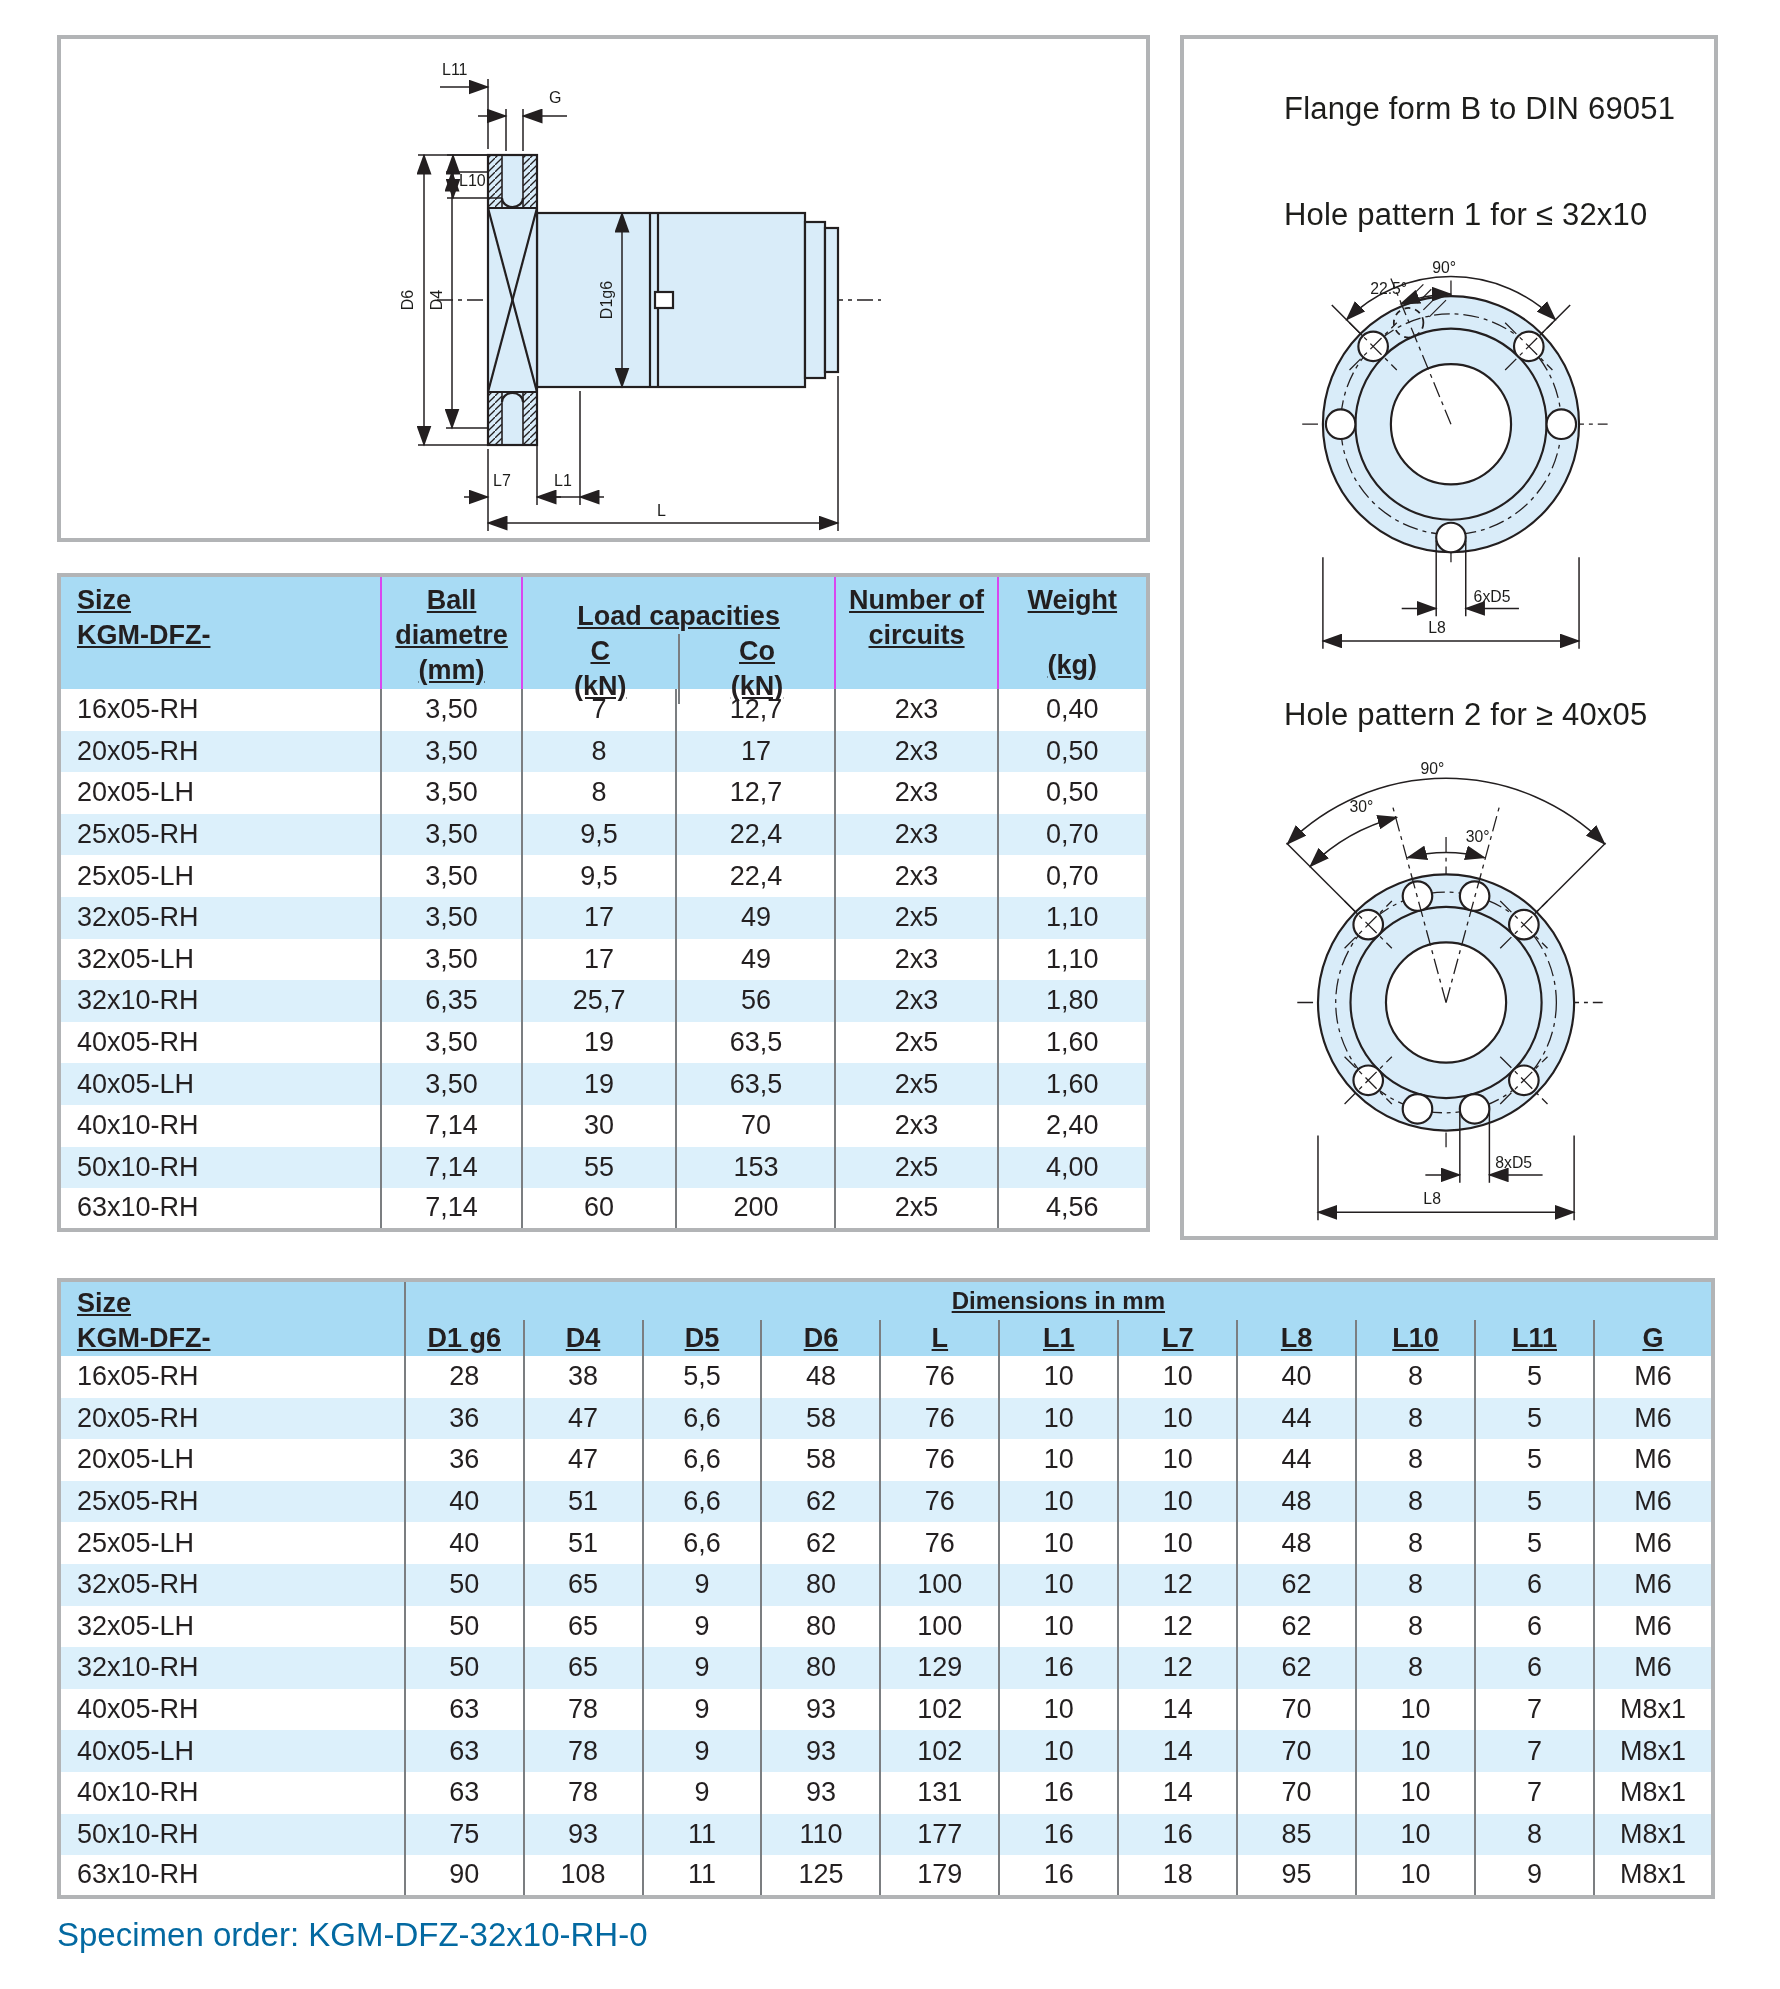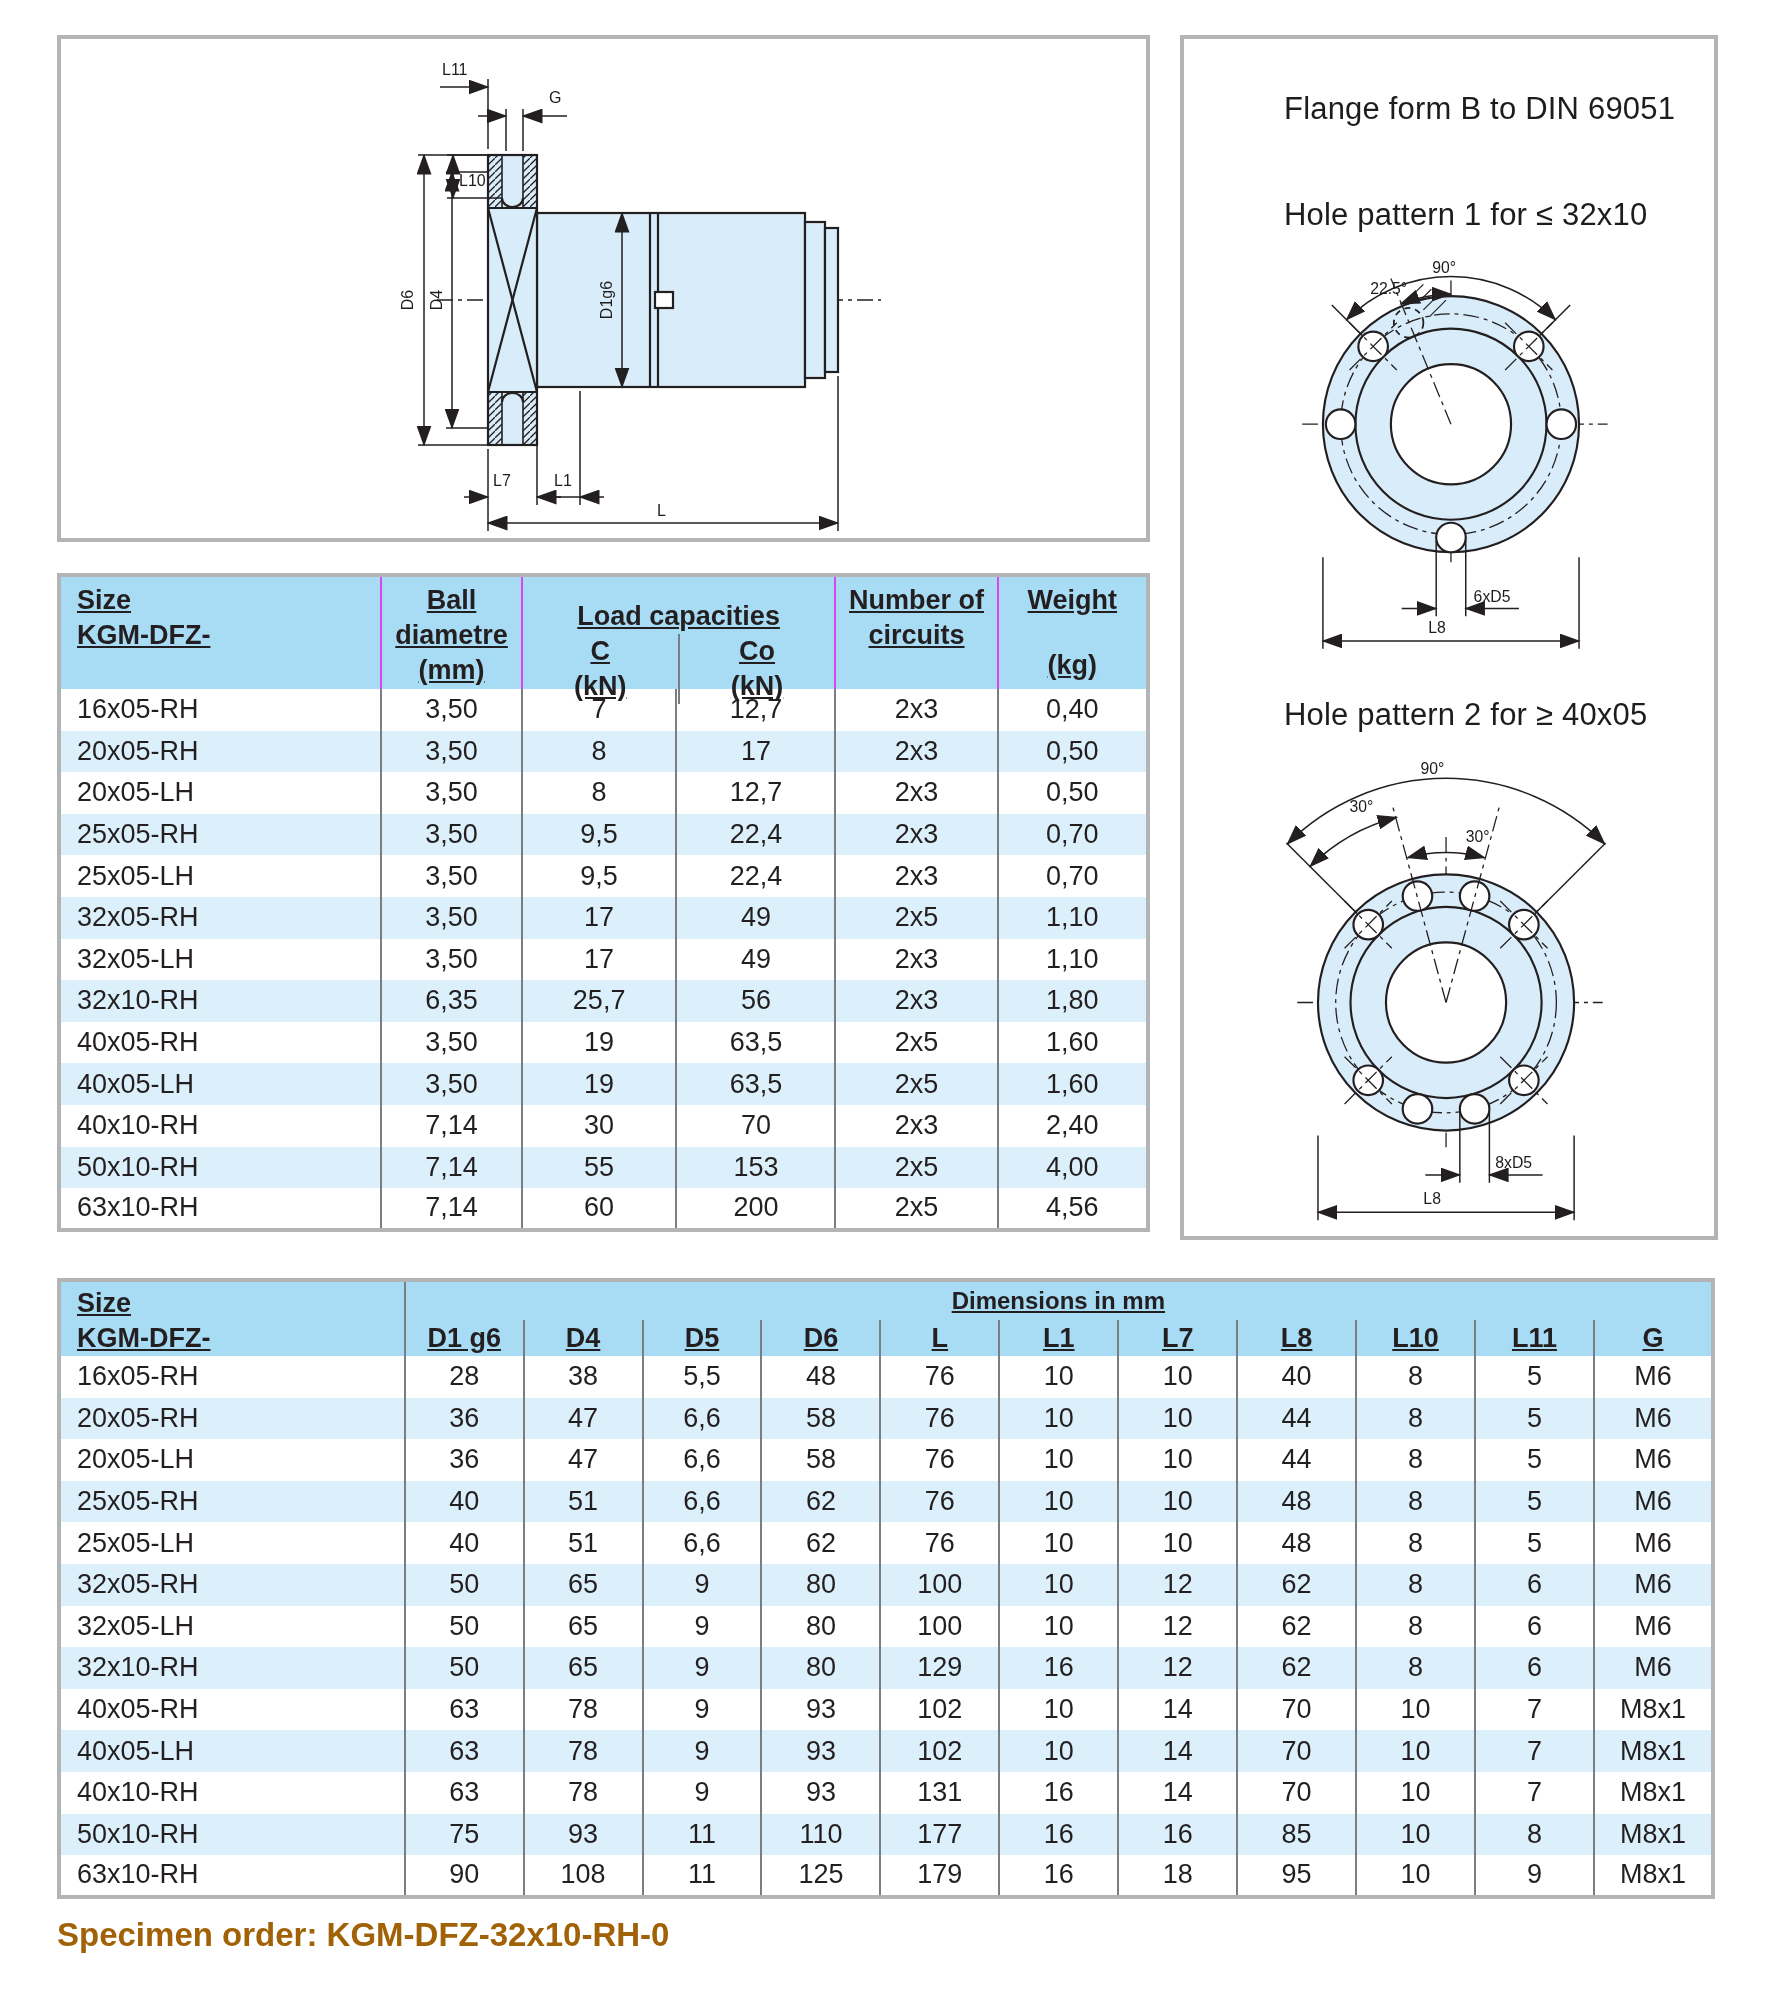--- a/index.html
+++ b/index.html
@@ -36,21 +36,21 @@
   .th-col.bottomed{padding-bottom:6px;}
   .load-sub{display:flex;width:100%;}
   .load-sub > div{flex:1;display:flex;flex-direction:column;align-items:center;}
   .load-sub > div + div{border-left:2px solid #7b7e81;}
   
   #t2 thead tr.r1 th{height:38px;}
   #t2 thead tr.r2 th{height:34px;vertical-align:middle;font-size:27px;}
   #t2 thead th.sizehead{vertical-align:top;}
   #t2 thead th.dimshead{border-left:2px solid #7b7e81;vertical-align:middle;font-size:24px;}
   #t2 thead tr.r2 th{border-left:2px solid #7b7e81;}
-  #specimen-order{position:absolute;left:57px;top:1916px;font-size:33px;font-weight:bold;color:#a16207;}
+  #specimen-order{position:absolute;left:57px;top:1916px;font-size:33px;font-weight:normal;color:#0369a1;}
 
   
   .oline{fill:none;stroke:#231f20;stroke-width:2.2;}
   .fillb{fill:#d9ecf9;stroke:#231f20;stroke-width:2.2;}
   .fillw{fill:#ffffff;stroke:#231f20;stroke-width:2.2;}
   .dim{fill:none;stroke:#231f20;stroke-width:1.5;}
   .cl{fill:none;stroke:#231f20;stroke-width:1.3;stroke-dasharray:16 5 4 5;}
   .dash{fill:none;stroke:#231f20;stroke-width:1.8;stroke-dasharray:6 5;}
   .svgtxt{font-family:"Liberation Sans",sans-serif;font-size:17px;fill:#1d1d1b;}
   .svgtxt.sm{font-size:16px;}

